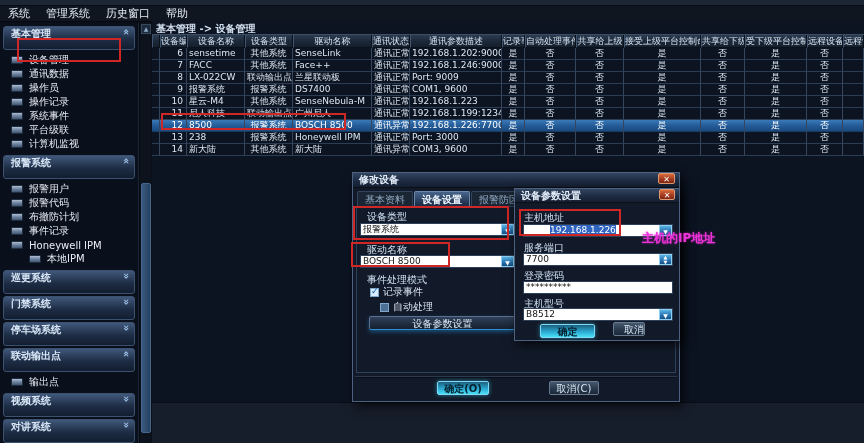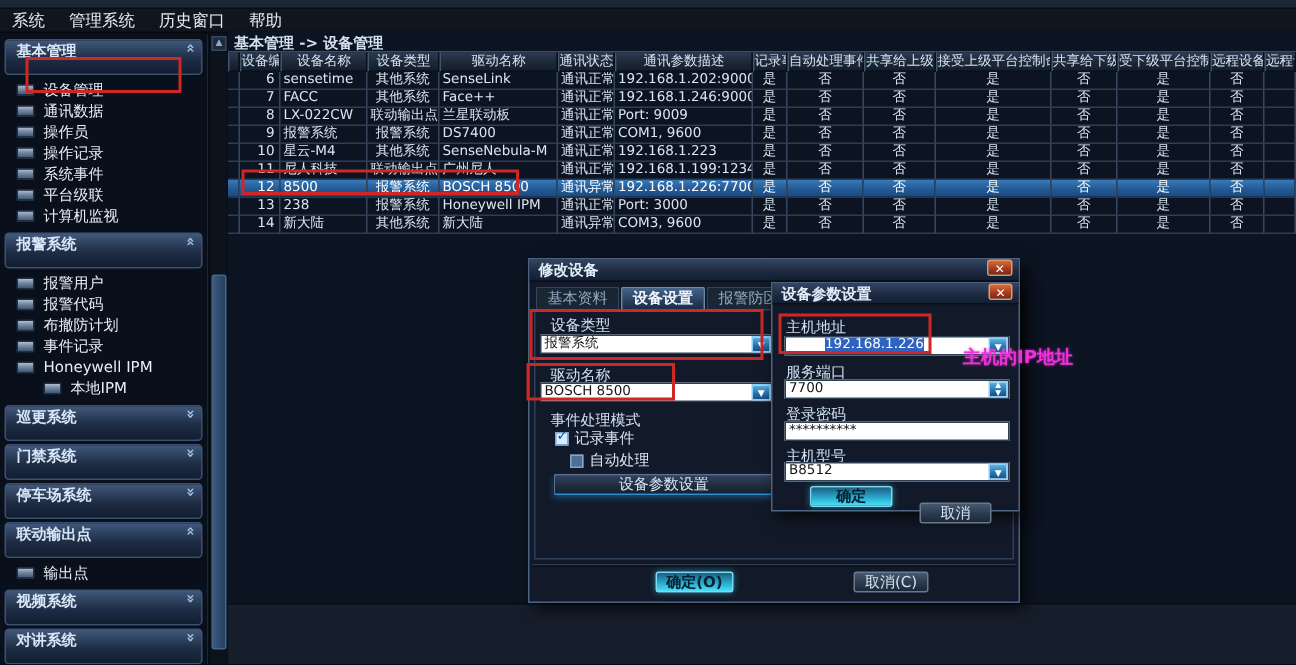--- a/index.html
+++ b/index.html
@@ -447,21 +447,21 @@
     </div>
     <div class="check-row" style="left:27px;top:127px;">
       <span class="cb filled"></span>
       <span>自动处理</span>
     </div>
 
     <div class="btn wide" style="left:16px;top:143px;width:147px;">设备参数设置</div>
 
     <div class="separator" style="top:203px;"></div>
     <div class="btn cyan" style="left:84px;top:208px;width:52px;">确定(O)</div>
-    <div class="btn dark" style="left:216px;top:208px;width:50px;">取消(C)</div>
+    <div class="btn dark" style="left:196px;top:208px;width:50px;">取消(C)</div>
   </div>
 
   <div class="redbox" style="left:353px;top:206px;width:156px;height:34px;z-index:15;"></div>
   <div class="redbox" style="left:351px;top:242px;width:99px;height:25px;z-index:15;"></div>
 
   <div class="dialog" style="left:514px;top:188px;width:166px;height:153px;z-index:20;">
     <div class="dlg-title" style="height:14px;">
       <span class="dlg-title-text">设备参数设置</span>
       <span class="dlg-close" style="width:16px;">✕</span>
     </div>
@@ -484,19 +484,19 @@
     <div class="fld-label" style="left:9px;top:80px;">登录密码</div>
     <div class="input" style="left:8px;top:92px;width:150px;">**********</div>
 
     <div class="fld-label" style="left:9px;top:108px;">主机型号</div>
     <div class="combo" style="left:8px;top:119px;width:150px;">
       <span class="combo-text">B8512</span>
       <span class="combo-arrow">▼</span>
     </div>
 
     <div class="btn cyan" style="left:25px;top:135px;width:55px;">确定</div>
-    <div class="btn dark" style="left:98px;top:146px;width:48px;">取消</div>
+    <div class="btn dark" style="left:98px;top:133px;width:32px;text-align:right;">取消</div>
   </div>
 
   <div class="redbox" style="left:519px;top:209px;width:102px;height:27px;z-index:25;"></div>
   <div class="magenta-note" style="left:642px;top:230px;text-align:center;">主机的IP地址</div>
 
 </div>
 
 </body></html>

